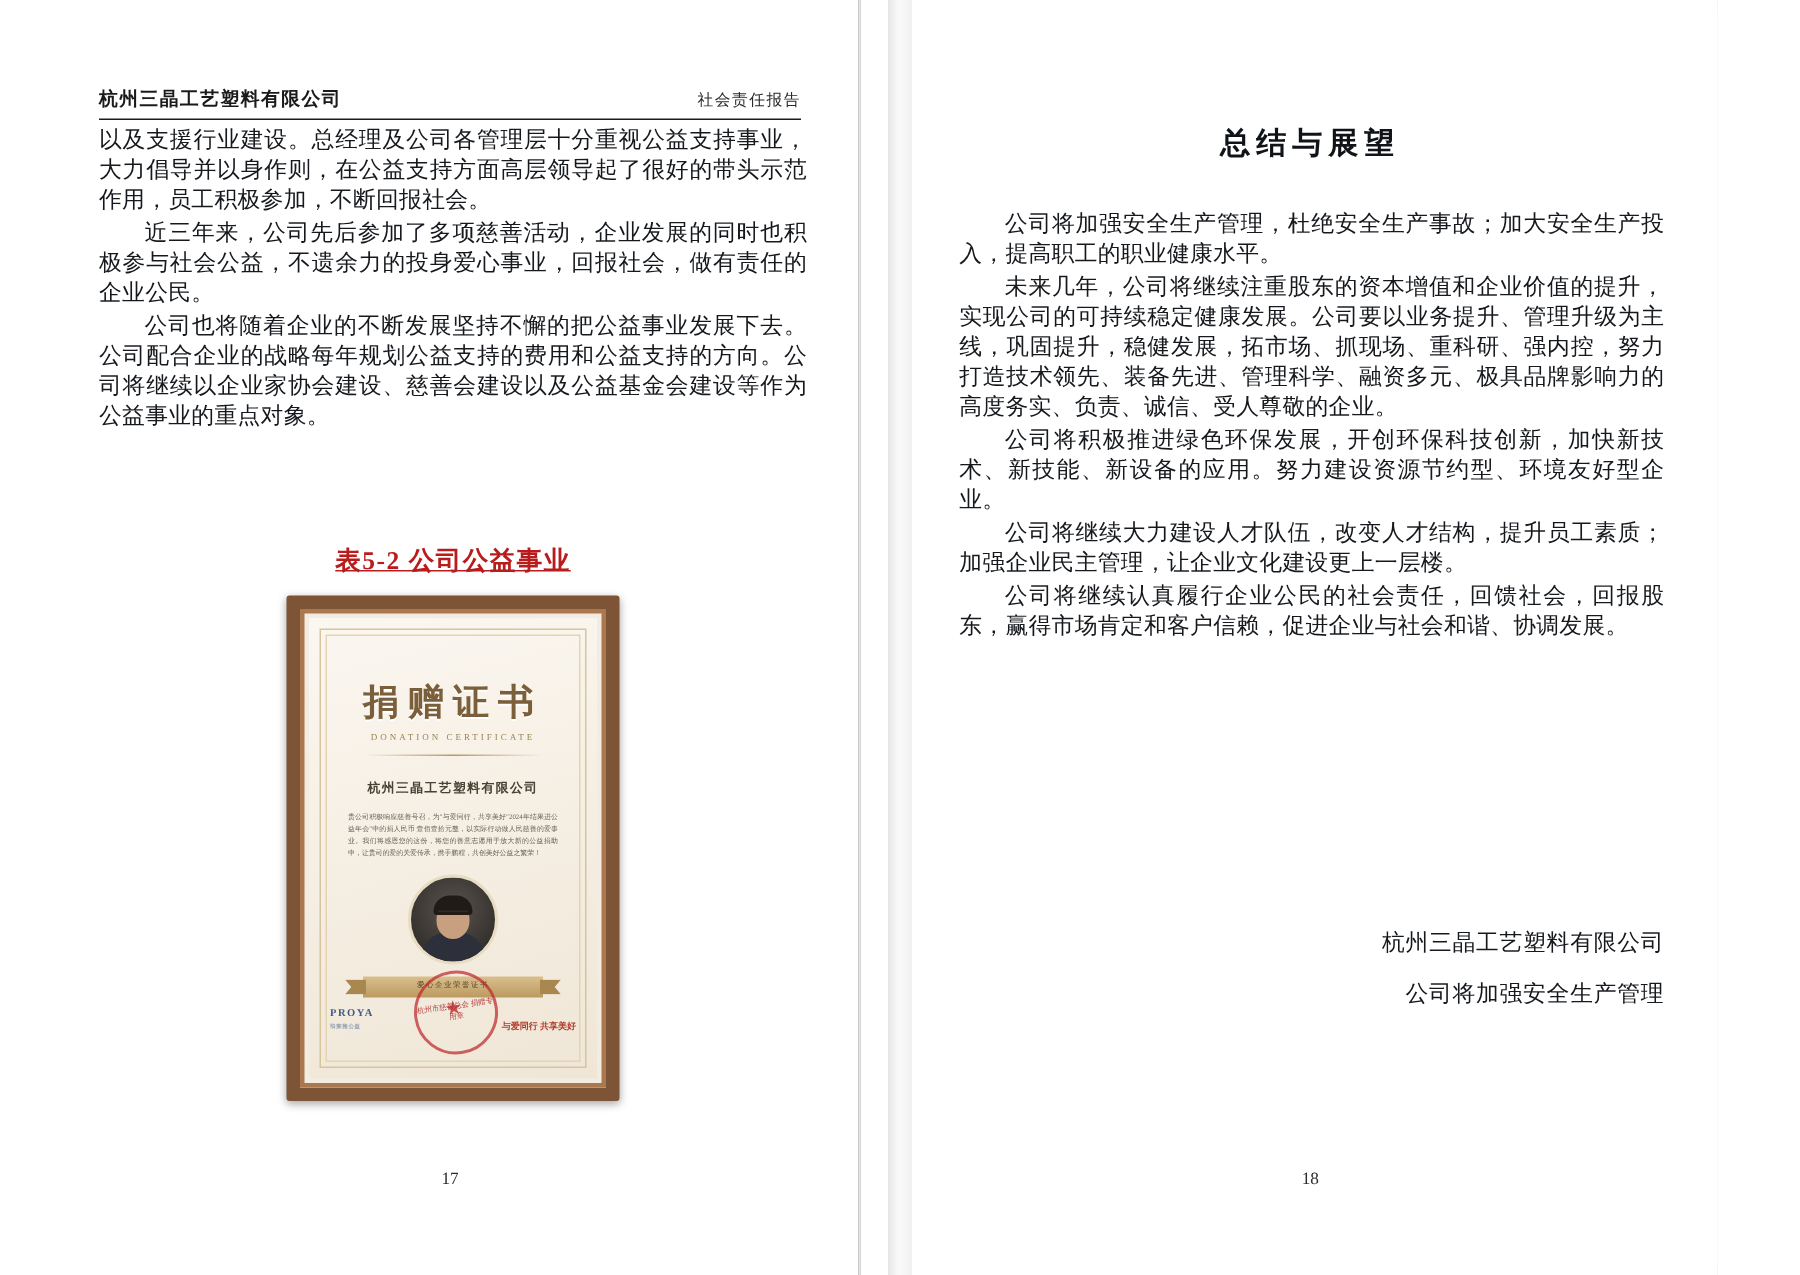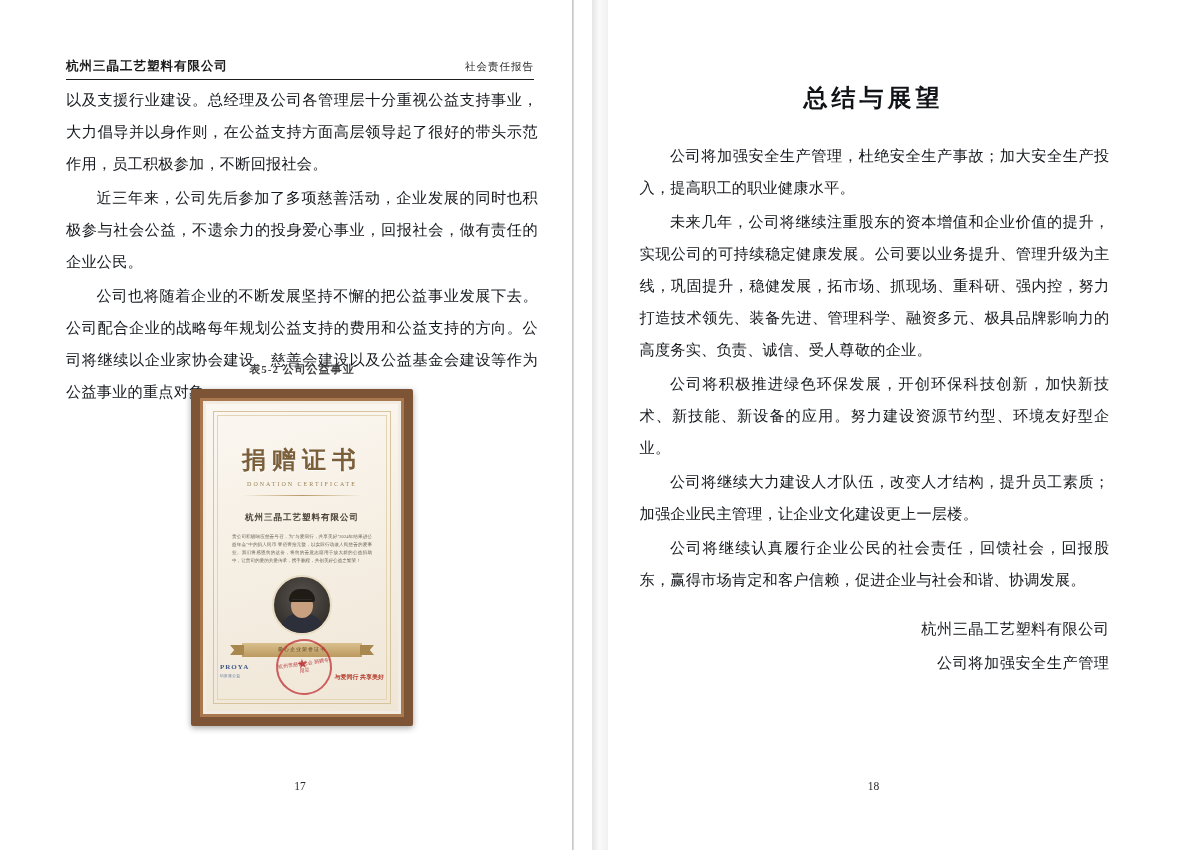--- a/index.html
+++ b/index.html
@@ -73,43 +73,44 @@
 
   
   .body-col {
     position: absolute;
     top: 84px;
     left: 66px;
     width: 472px;
   }
   .para {
     font-size: 15.2px;
-    line-height: 32px;
+    line-height: 20px;
     text-align: justify;
     text-justify: inter-ideograph;
     color: #15181c;
     margin: 0 0 2px 0;
     letter-spacing: 0.2px;
   }
   .para.indent { text-indent: 2em; }
 
   
   .figure-block {
     position: absolute;
     top: 362px;
     left: 66px;
     width: 472px;
     text-align: center;
   }
   .fig-caption {
-    font-size: 11px;
-    font-weight: bold;
-    letter-spacing: 1px;
-    color: #404040;
+    font-size: 17px;
+    font-weight: bold;
+    letter-spacing: 1px;
+    color: #b91c1c;
     margin-bottom: 12px;
+    text-decoration: underline;
   }
   
   .cert-frame {
     position: relative;
     width: 222px;
     height: 337px;
     margin: 0 auto;
     box-sizing: border-box;
     border: 9px solid #7d5436;
     border-radius: 2px;
@@ -308,21 +309,21 @@
     color: rgba(185,38,42,0.8);
   }
 
   
   .chapter-title {
     position: absolute;
     top: 82px;
     left: 0;
     width: 600px;
     text-align: center;
-    font-size: 24px;
+    font-size: 20px;
     font-weight: bold;
     letter-spacing: 4px;
     color: #101317;
   }
   .body-col-right {
     position: absolute;
     top: 140px;
     left: 66px;
     width: 470px;
   }

